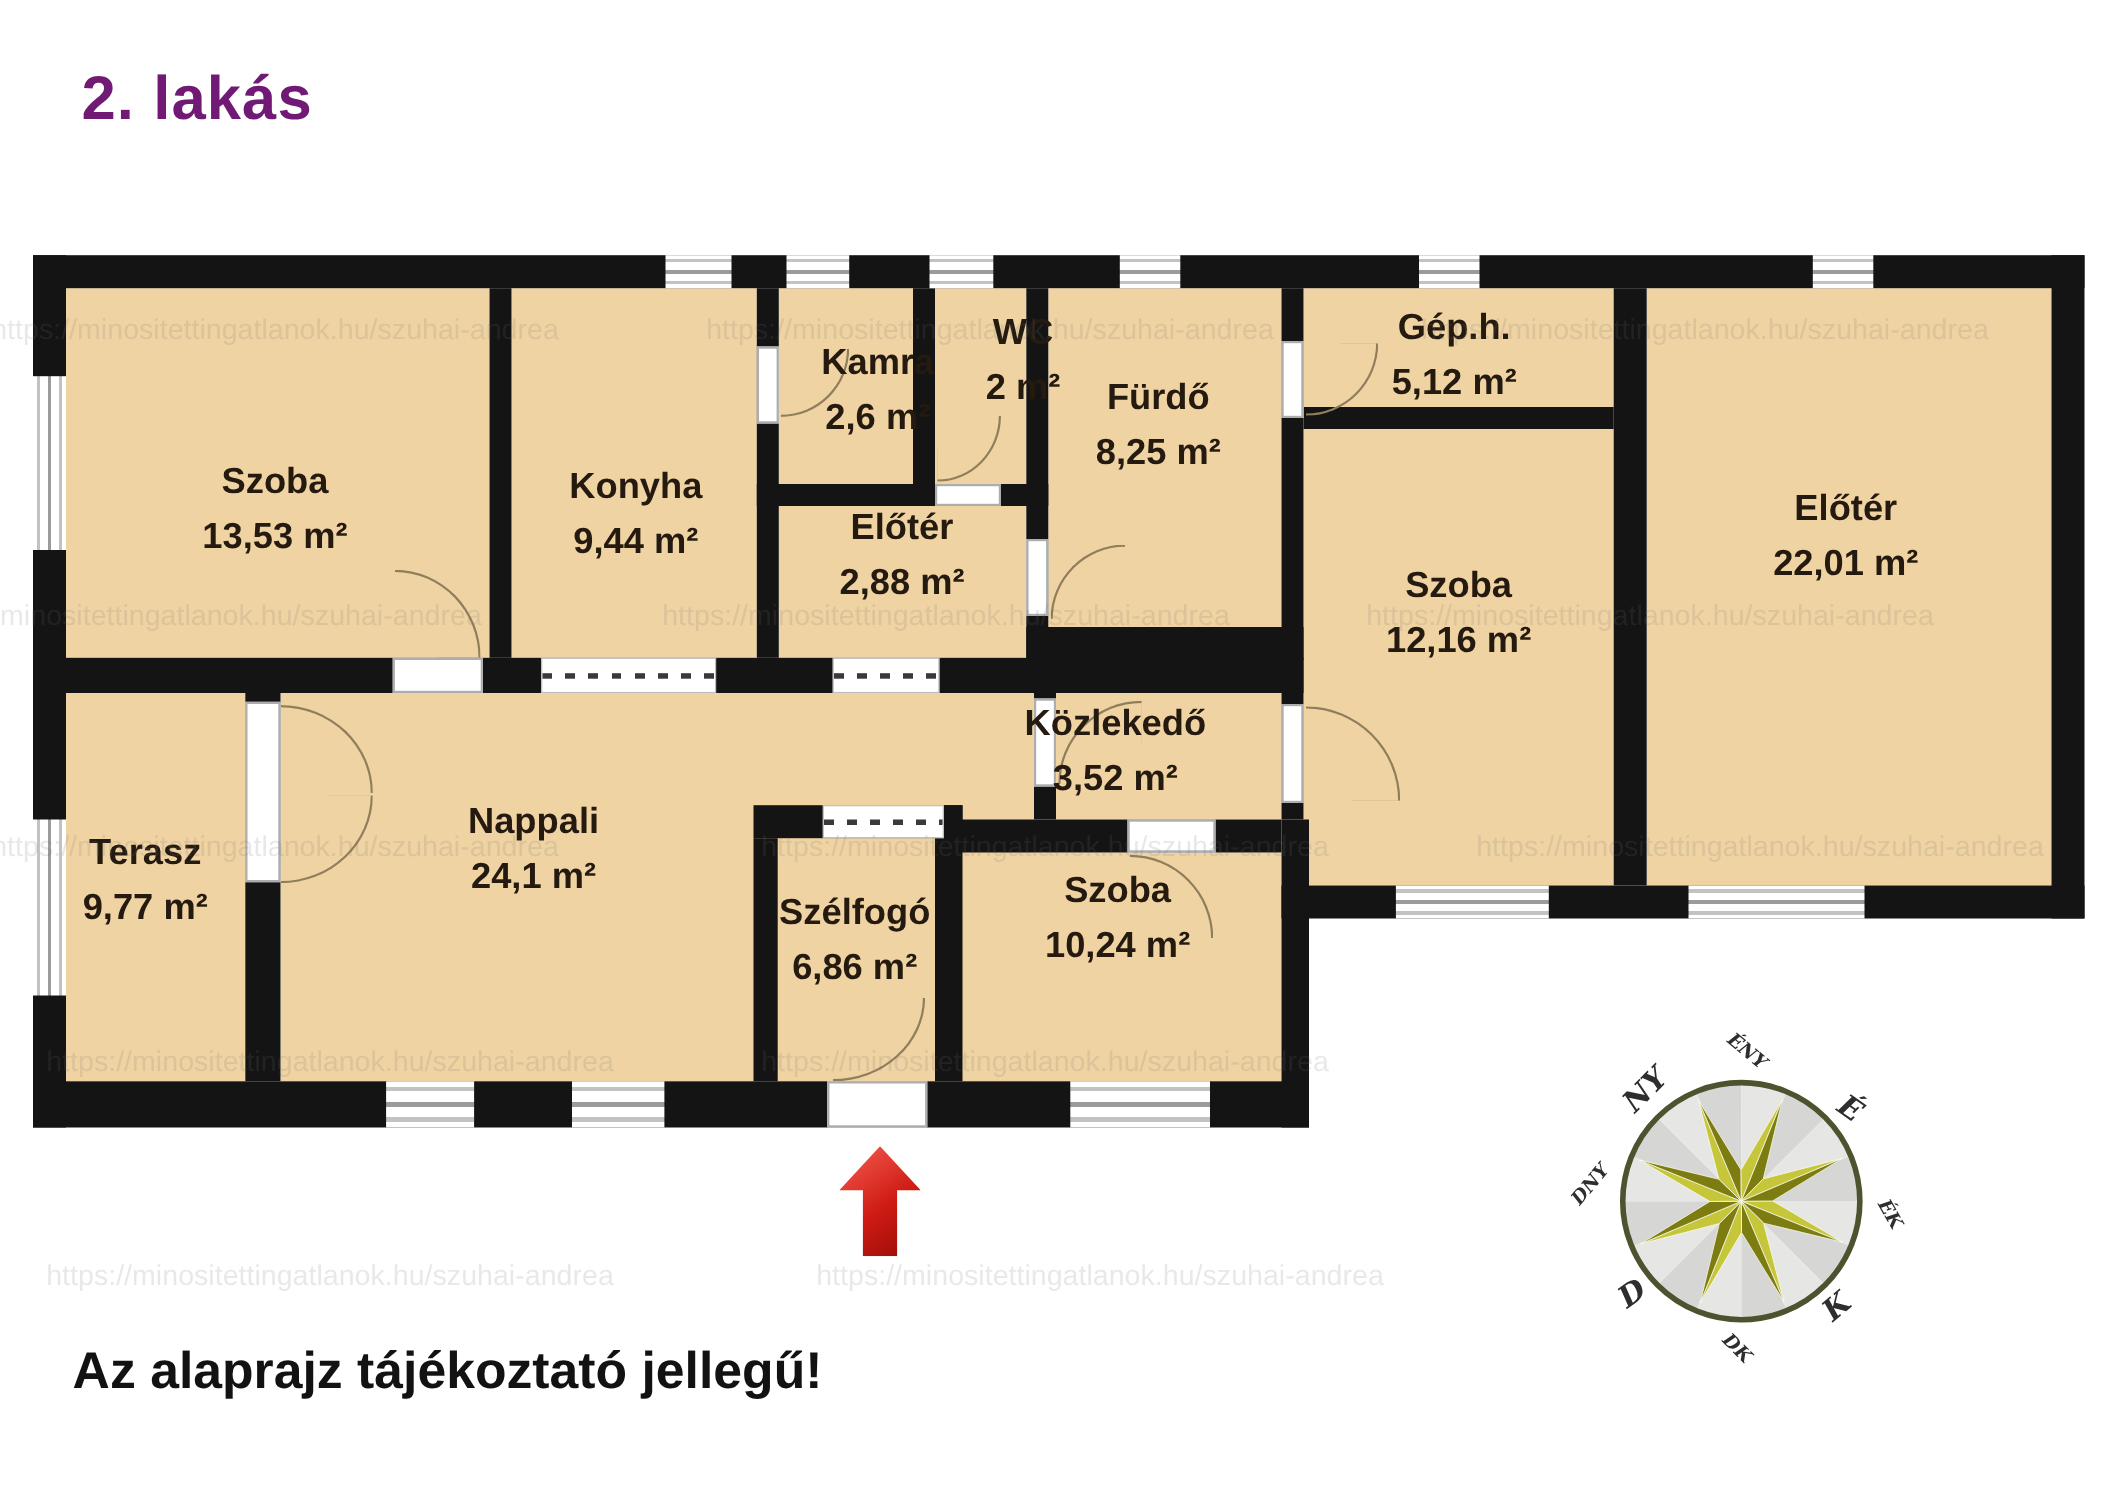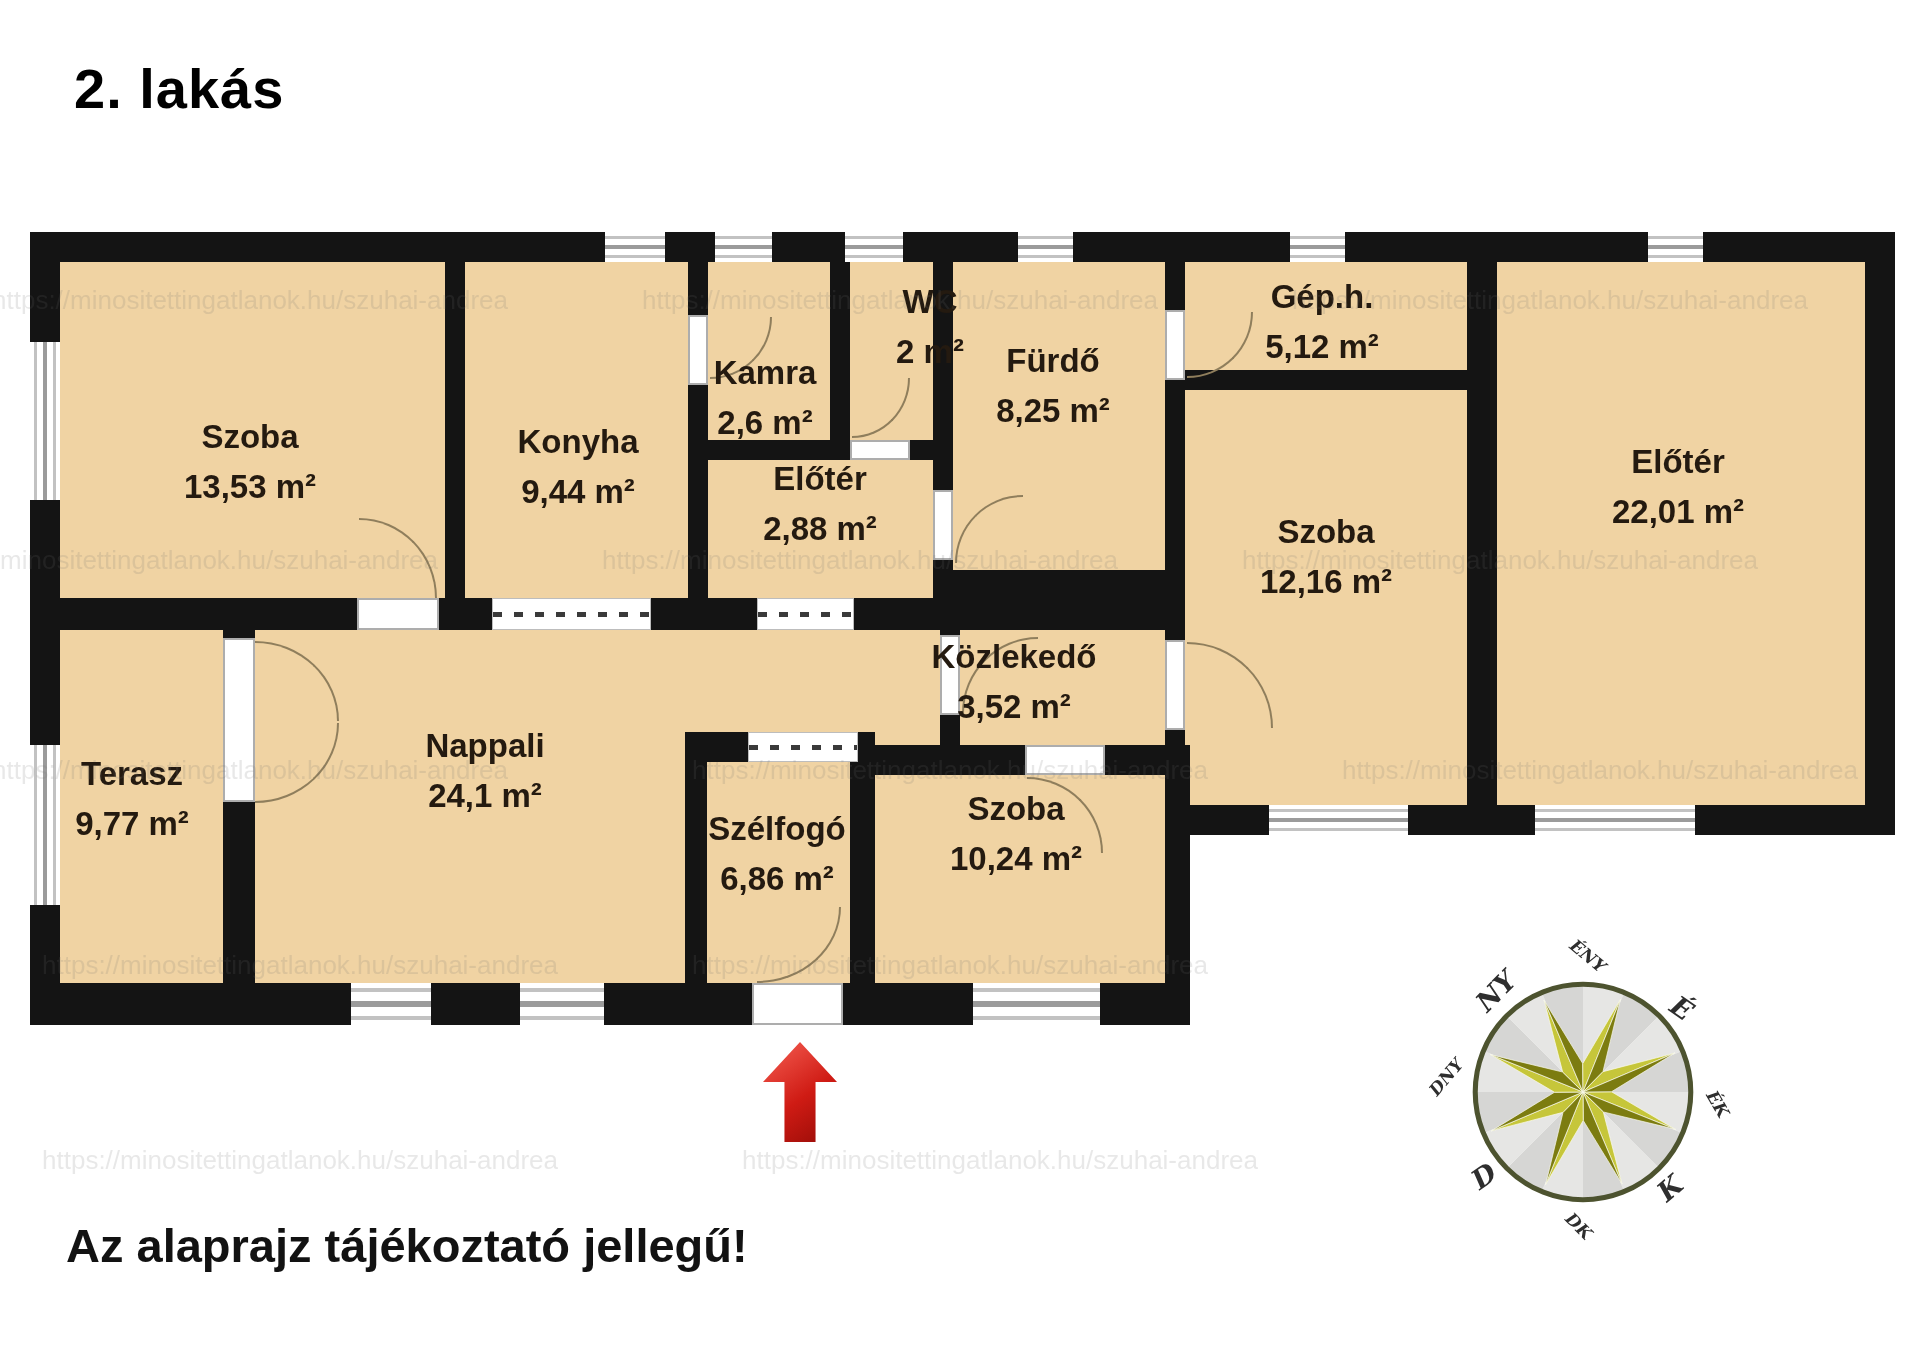--- a/index.html
+++ b/index.html
@@ -36,21 +36,21 @@
   #entrance-arrow{position:absolute;left:763px;top:1042px;width:74px;height:100px;z-index:5;
       background:linear-gradient(145deg,#ef5348 10%,#cf1b14 55%,#9c0d08 95%);
       clip-path:polygon(50% 0,100% 40%,71% 40%,71% 100%,29% 100%,29% 40%,0 40%);
       filter:drop-shadow(0 0 2px #8a0f0a);}
   #rose{position:absolute;left:1461px;top:970px;width:244px;height:244px;z-index:2;}
 </style>
 </head>
 <body>
 
 <div id="canvas">
-  <div id="page-title" style="color: #000000;">2. lakás</div>
+  <div id="page-title" style="color: #701a75;">2. lakás</div>
   <div id="plan">
       <div class="fill" style="left: 60px; top: 262px; width: 385px; height: 336px; position: absolute; background: rgb(240, 211, 163);"></div>
       <div class="fill" style="left: 465px; top: 262px; width: 223px; height: 336px; position: absolute; background: rgb(240, 211, 163);"></div>
       <div class="fill" style="left: 708px; top: 262px; width: 122px; height: 178px; position: absolute; background: rgb(240, 211, 163);"></div>
       <div class="fill" style="left: 850px; top: 262px; width: 83px; height: 178px; position: absolute; background: rgb(240, 211, 163);"></div>
       <div class="fill" style="left: 708px; top: 460px; width: 225px; height: 138px; position: absolute; background: rgb(240, 211, 163);"></div>
       <div class="fill" style="left: 953px; top: 262px; width: 212px; height: 308px; position: absolute; background: rgb(240, 211, 163);"></div>
       <div class="fill" style="left: 1185px; top: 262px; width: 282px; height: 108px; position: absolute; background: rgb(240, 211, 163);"></div>
       <div class="fill" style="left: 1185px; top: 390px; width: 282px; height: 415px; position: absolute; background: rgb(240, 211, 163);"></div>
       <div class="fill" style="left: 1497px; top: 262px; width: 368px; height: 543px; position: absolute; background: rgb(240, 211, 163);"></div>
@@ -119,21 +119,21 @@
       <div class="arc tr" style="left: 255px; top: 641px; width: 84px; height: 80px; position: absolute;"></div>
       <div class="arc br" style="left: 255px; top: 723px; width: 84px; height: 80px; position: absolute;"></div>
       <div class="room-label" style="left: 250px; top: 462px;">
         <div>Szoba</div>
         <div>13,53 m²</div>
       </div>
       <div class="room-label" style="left: 578px; top: 467px;">
         <div>Konyha</div>
         <div>9,44 m²</div>
       </div>
-      <div class="room-label" style="left: 765px; top: 354px; margin-top: 44px;">
+      <div class="room-label" style="left: 798px; top: 354px;">
         <div>Kamra</div>
         <div>2,6 m²</div>
       </div>
       <div class="room-label" style="left: 930px; top: 327px;">
         <div>WC</div>
         <div>2 m²</div>
       </div>
       <div class="room-label" style="left: 820px; top: 504px;">
         <div>Előtér</div>
         <div>2,88 m²</div>

